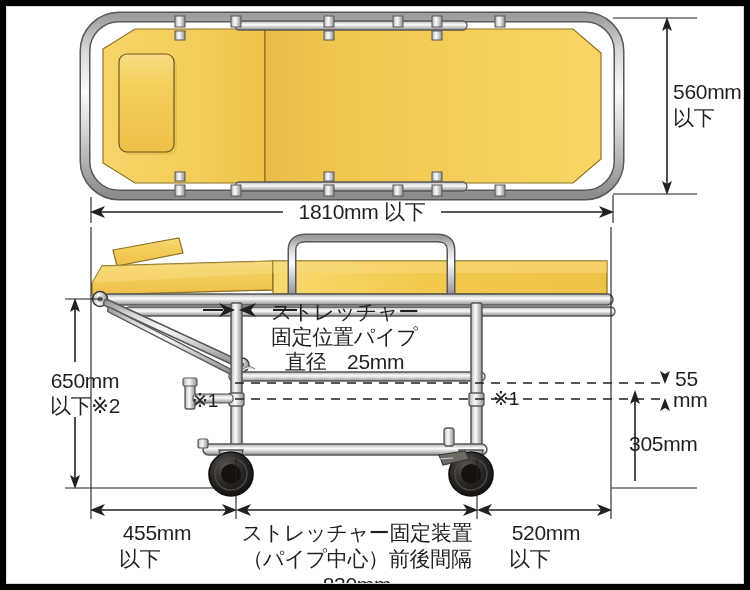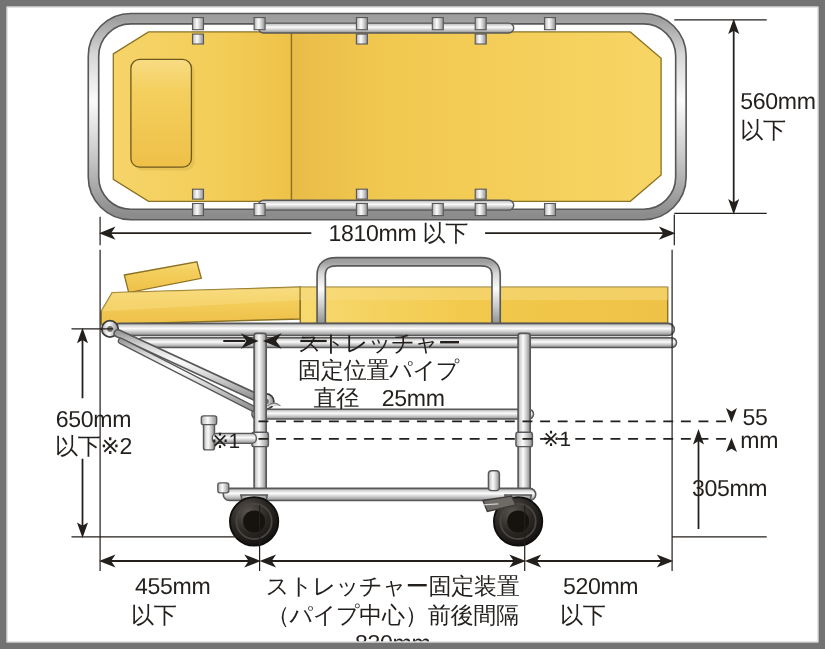--- a/index.html
+++ b/index.html
@@ -4,21 +4,21 @@
 <style>
   html,body{margin:0;padding:0;}
   body{
     width:750px;height:590px;
     background:#e8e8e8;
     font-family:"Liberation Sans","DejaVu Sans",sans-serif;
     overflow:hidden;
   }
   #page{
     position:absolute;left:0;top:0;width:750px;height:590px;
-    background:#737373;
+    background:#000000;
   }
   #canvas{
     position:absolute;left:6px;top:6px;
     width:738px;height:578px;
     background:#ffffff;
     border:1px solid #d8d8d8;
     box-sizing:border-box;
   }
   svg{display:block;}
   .lbl{

